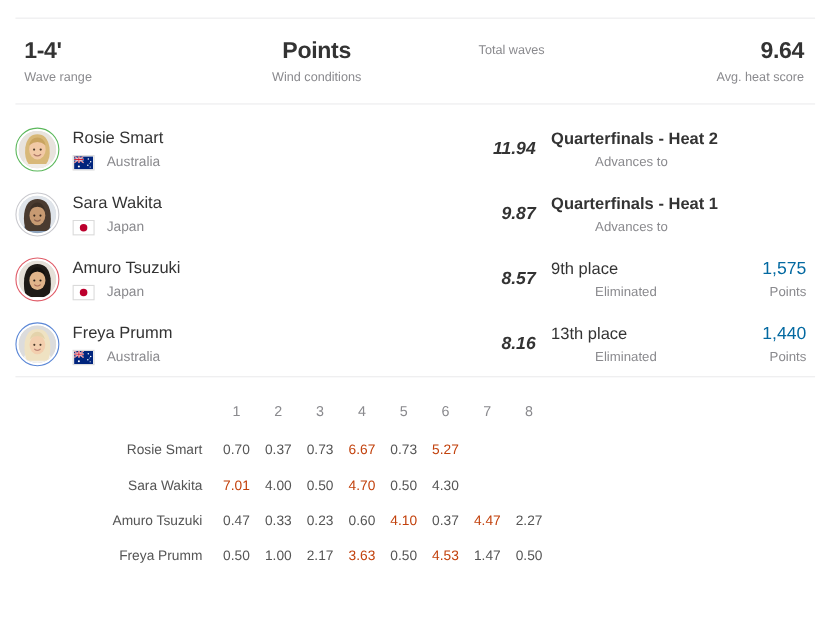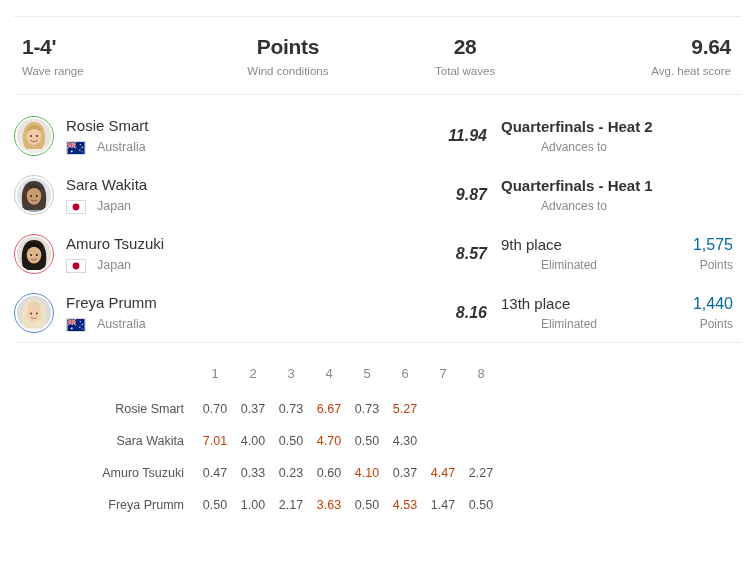--- a/index.html
+++ b/index.html
@@ -237,21 +237,20 @@
   <div class="stats">
     <div class="stat s1">
       <div class="stat-value">1-4'</div>
       <div class="stat-label">Wave range</div>
     </div>
     <div class="stat s2">
       <div class="stat-value">Points</div>
       <div class="stat-label">Wind conditions</div>
     </div>
     <div class="stat s3">
-      <div class="stat-value">28</div>
       <div class="stat-label">Total waves</div>
     </div>
     <div class="stat s4">
       <div class="stat-value">9.64</div>
       <div class="stat-label">Avg. heat score</div>
     </div>
   </div>
 
   <div class="divider"></div>
 

